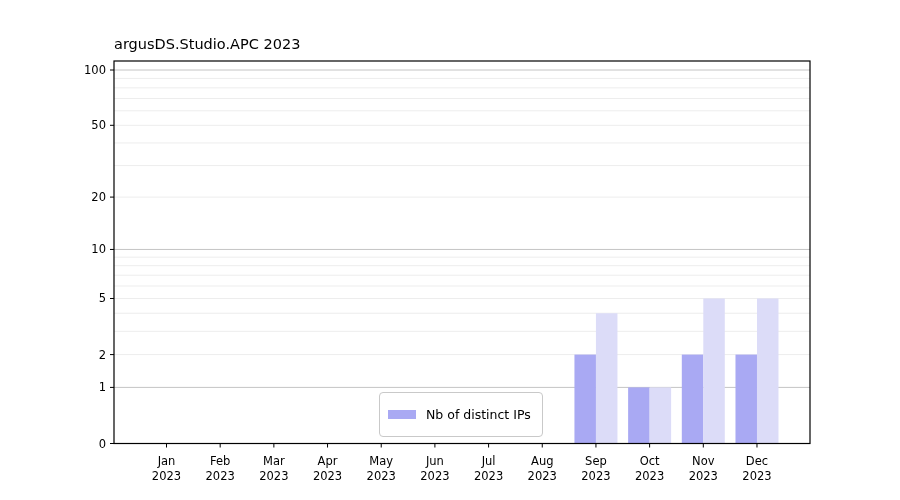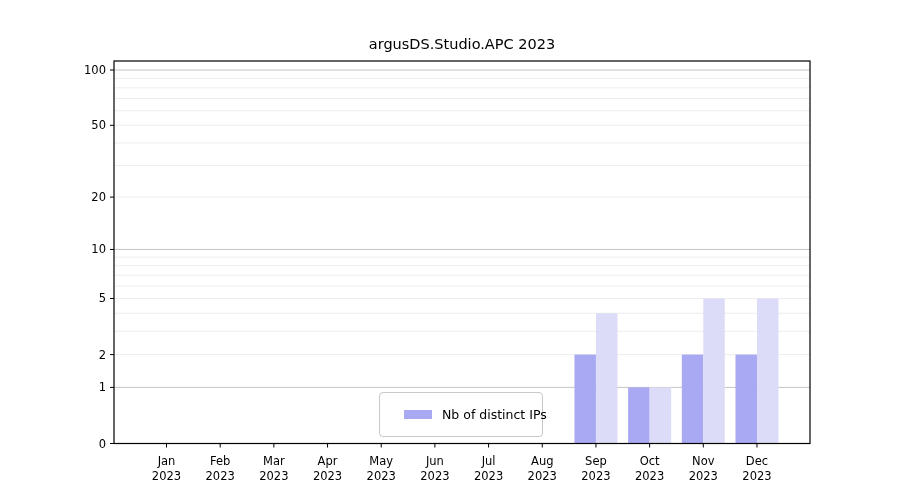--- a/index.html
+++ b/index.html
@@ -9,41 +9,40 @@
     height: 500px;
     background: #ffffff;
     font-family: "DejaVu Sans", sans-serif;
     overflow: hidden;
   }
   .chart-title {
     position: absolute;
     left: 114px;
     width: 696px;
     top: 36px;
-    text-align: center;
     font-size: 14.5px;
     color: #000000;
     white-space: pre;
   }
   .chart-svg { position: absolute; left: 0; top: 0; }
   .chart-svg text { font-family: "DejaVu Sans", sans-serif; fill: #000000; }
   .legend {
     position: absolute;
     left: 379px;
     top: 392px;
     width: 164px;
     height: 45px;
     box-sizing: border-box;
     background: rgba(255,255,255,0.85);
     border: 1px solid #c9c9c9;
     border-radius: 4px;
     display: flex;
     flex-direction: column;
     justify-content: space-evenly;
-    padding-left: 24px;
+    padding-left: 8px;
   }
   .legend-row { display: flex; align-items: center; }
   .legend-swatch { width: 28px; height: 9px; margin-right: 10px; flex: 0 0 auto; }
   .legend-label { font-size: 12.5px; color: #000000; white-space: nowrap; }
 </style>
 </head>
 <body>
 
 <div class="figure">
   <div class="chart-title">argusDS.Studio.APC 2023</div>

